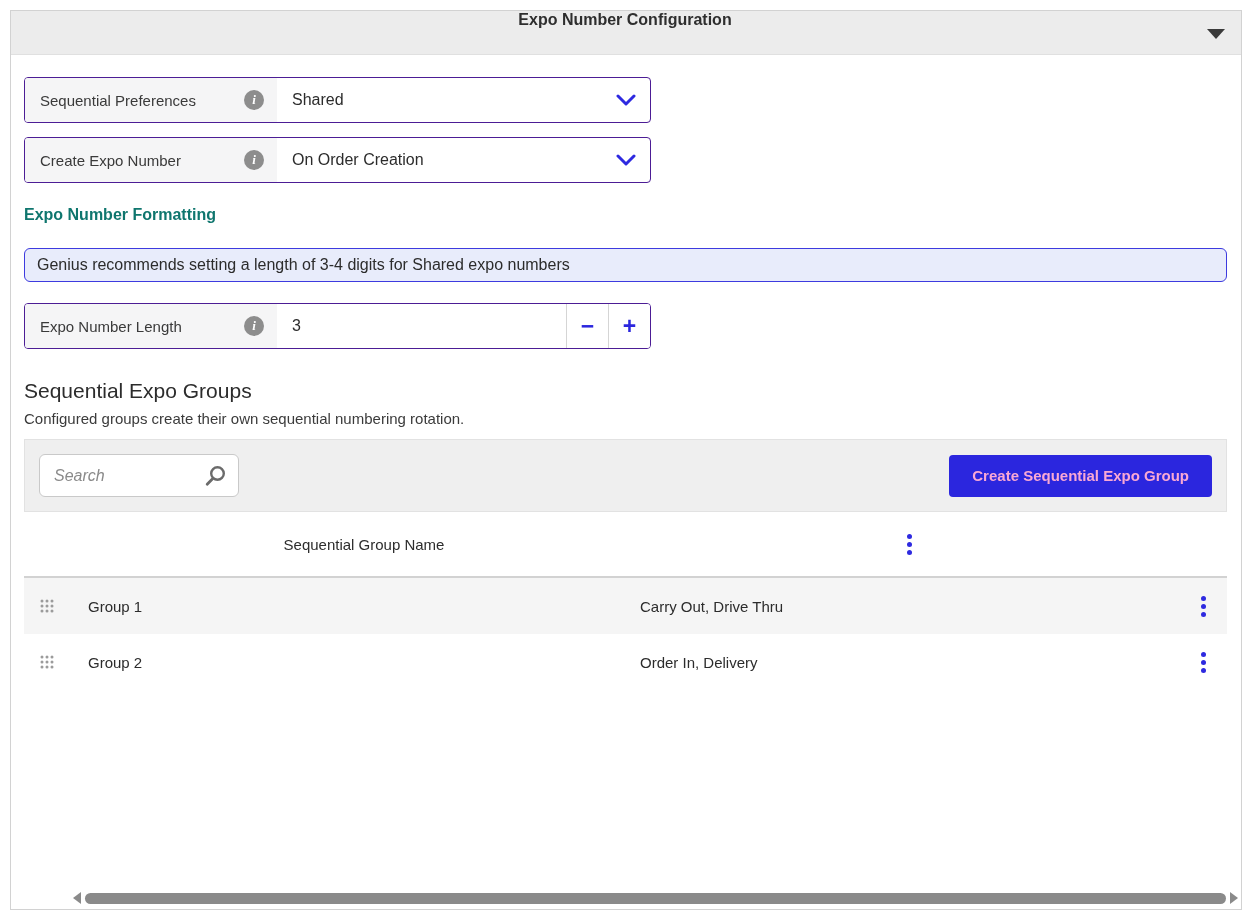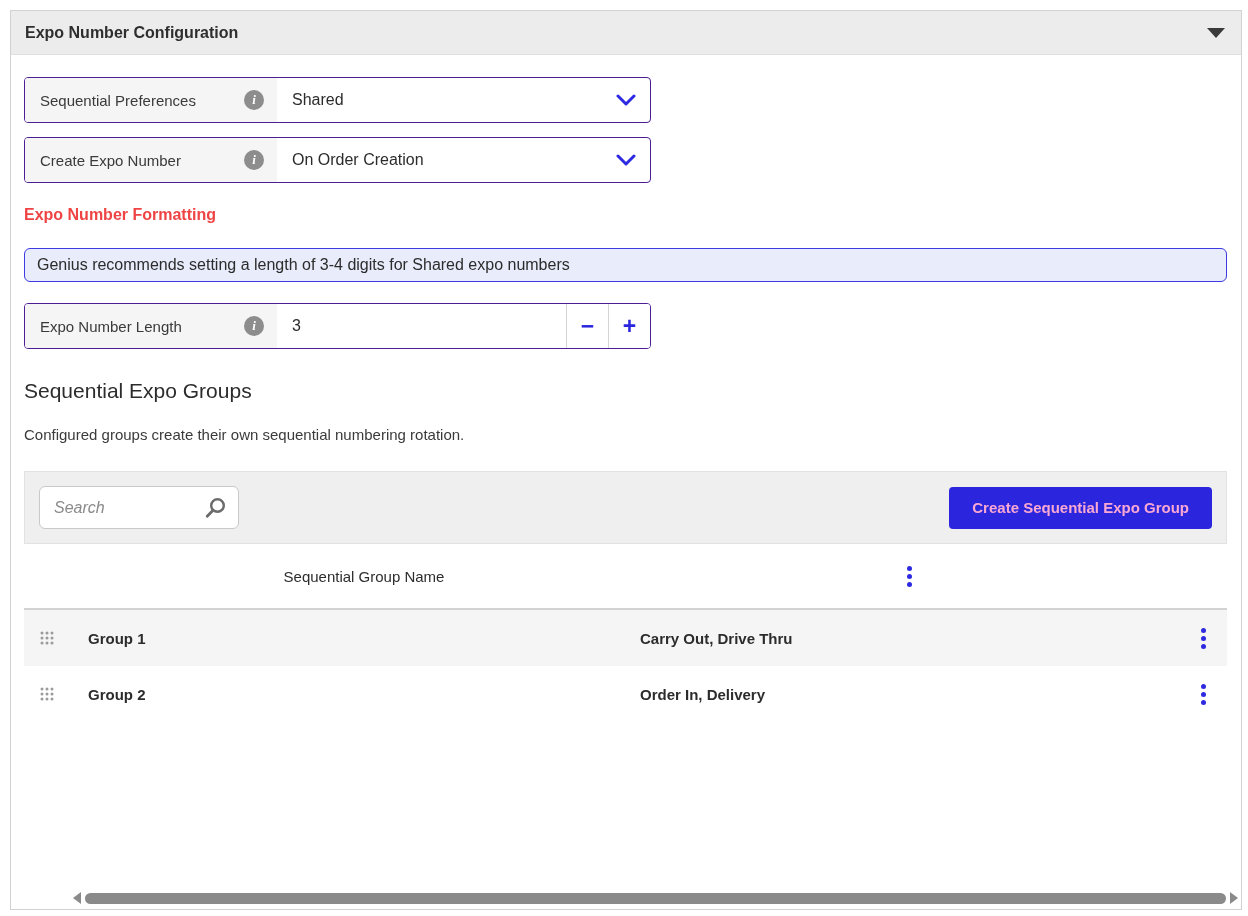--- a/index.html
+++ b/index.html
@@ -3,72 +3,72 @@
 <meta charset="utf-8">
 <style>
   * { margin:0; padding:0; box-sizing:border-box; }
   html,body { width:1248px; height:916px; background:#fff;
     font-family:"Liberation Sans", sans-serif; color:#2d2d2d; }
   .panel { position:absolute; left:10px; top:10px; width:1232px; height:900px;
     background:#fff; border:1px solid #d2d2d2; }
 
   
   .panel-header { height:44px; background:#ececec; border-bottom:1px solid #e0e0e0;
-    display:flex; align-items:center; padding:0 16px 0 14px; cursor:pointer; }
+    display:flex; align-items:center; padding:0 16px 0 14px; cursor:pointer;flex-direction:column; }
   .panel-title { font-size:16px; font-weight:700; color:#2e2e2e; }
   .collapse-caret { margin-left:auto; width:0; height:0;
     border-left:9px solid transparent; border-right:9px solid transparent;
     border-top:10px solid #3a3a3a; }
 
   
   .content { position:relative; padding:22px 13px 0 13px; height:854px; }
 
   .form-row { width:627px; height:46px; border:1px solid #4c1d95; border-radius:4px;
     display:flex; align-items:stretch; background:#fff; overflow:hidden; cursor:pointer; }
   .form-row + .form-row { margin-top:14px; }
   .label-cell { width:252px; background:#f5f5f6; display:flex; align-items:center;
     padding:0 13px 0 15px; font-size:15px; color:#3a3a3a; }
   .info-badge { margin-left:auto; width:20px; height:20px; border-radius:50%;
     background:#8d8d8d; color:#fff; display:flex; align-items:center; justify-content:center;
     font:italic 700 13px "Liberation Serif", serif; flex:none; cursor:pointer; }
   .value-cell { flex:1; display:flex; align-items:center; padding:0 14px 0 15px;
     font-size:16px; color:#2c2c2c; }
   .chevron { margin-left:auto; flex:none; }
 
-  .section-heading { margin-top:23px; font-size:16px; font-weight:700; color:#ef4444; }
+  .section-heading { margin-top:23px; font-size:16px; font-weight:700; color:#0f766e; }
 
   .banner { margin-top:24px; width:1203px; height:34px; background:#e8ecfb;
     border:1.5px solid #3d3adf; border-radius:6px; display:flex; align-items:center;
     padding:8px 12px; font-size:16px; color:#2c2c2c; }
 
   .length-row { margin-top:21px; }
   .stepper-btn { width:42px; border-left:1px solid #d5d5d5; background:#fff;
     display:flex; align-items:center; justify-content:center; cursor:pointer;
     color:#2b26de; font-size:23px; font-weight:900; line-height:1; }
 
   .groups-heading { margin-top:30px; font-size:21px; font-weight:500; color:#2c2c2c; }
-  .groups-desc { margin-top:23px; font-size:15px; color:#3b3b3b; }
-
-  .toolbar { margin-top:28px; width:1203px; height:73px; background:#efefef;
+  .groups-desc { margin-top:7px; font-size:15px; color:#3b3b3b; }
+
+  .toolbar { margin-top:12px; width:1203px; height:73px; background:#efefef;
     border:1px solid #e2e2e2; display:flex; align-items:center;
     justify-content:space-between; padding:4px 14px; }
   .search-box { width:200px; height:43px; background:#fff; border:1px solid #c9c9c9;
     border-radius:6px; display:flex; align-items:center; }
   .search-box input { flex:1; min-width:0; border:none; outline:none; background:transparent;
     padding-left:14px; font-size:16px; font-family:"Liberation Sans", sans-serif; color:#333; }
   .search-box input::placeholder { font-style:italic; color:#8a8a8a; }
   .search-glyph { margin-right:12px; flex:none; cursor:pointer; }
   .create-btn { height:42px; padding:0 23px; background:#2b26de; color:#f9a8d4;
     border:none; border-radius:4px; font-size:15px; font-weight:600;
     font-family:"Liberation Sans", sans-serif; cursor:pointer; }
 
   .grid-row { display:grid; grid-template-columns:64px 552px 1fr 48px; align-items:center;
     width:1203px; }
   .table-header { height:66px; border-bottom:2px solid #d2d2d2; font-size:15px; color:#2d2d2d;text-align:center; }
-  .table-row { height:56px; font-size:15px; color:#2c2c2c; cursor:pointer;font-weight:bold; }
+  .table-row { height:56px; font-size:15px; color:#2c2c2c; cursor:pointer; }
   .table-row.alt { background:#f5f5f5; }
   .drag-cell { padding-left:16px; display:flex; align-items:center; }
   .kebab { justify-self:center; display:flex; flex-direction:column; gap:3px;
     padding:4px 6px; cursor:pointer; }
   .kebab span { width:5px; height:5px; border-radius:50%; background:#2e2ae0; }
 
   
   .hscroll { position:absolute; left:62px; right:3px; bottom:4px; height:14px;
     display:flex; align-items:center; gap:4px; }
   .hscroll .arrow-left { width:0; height:0; border-top:6px solid transparent;

